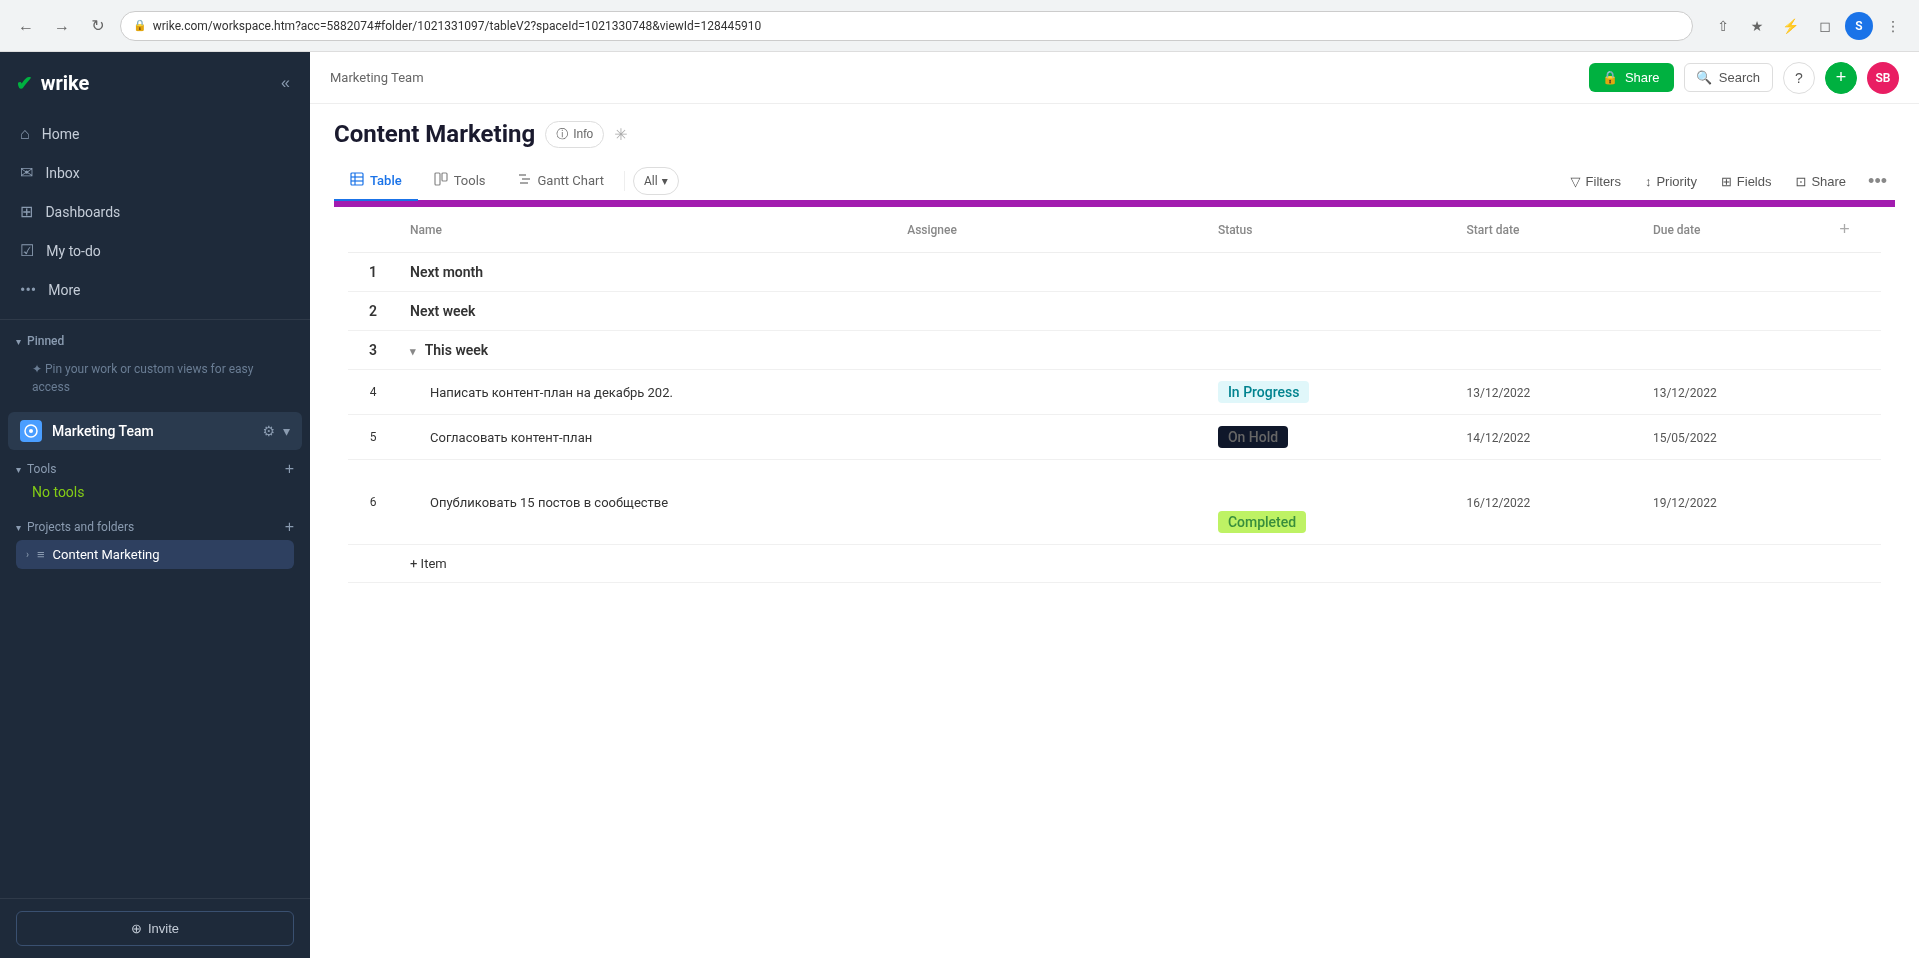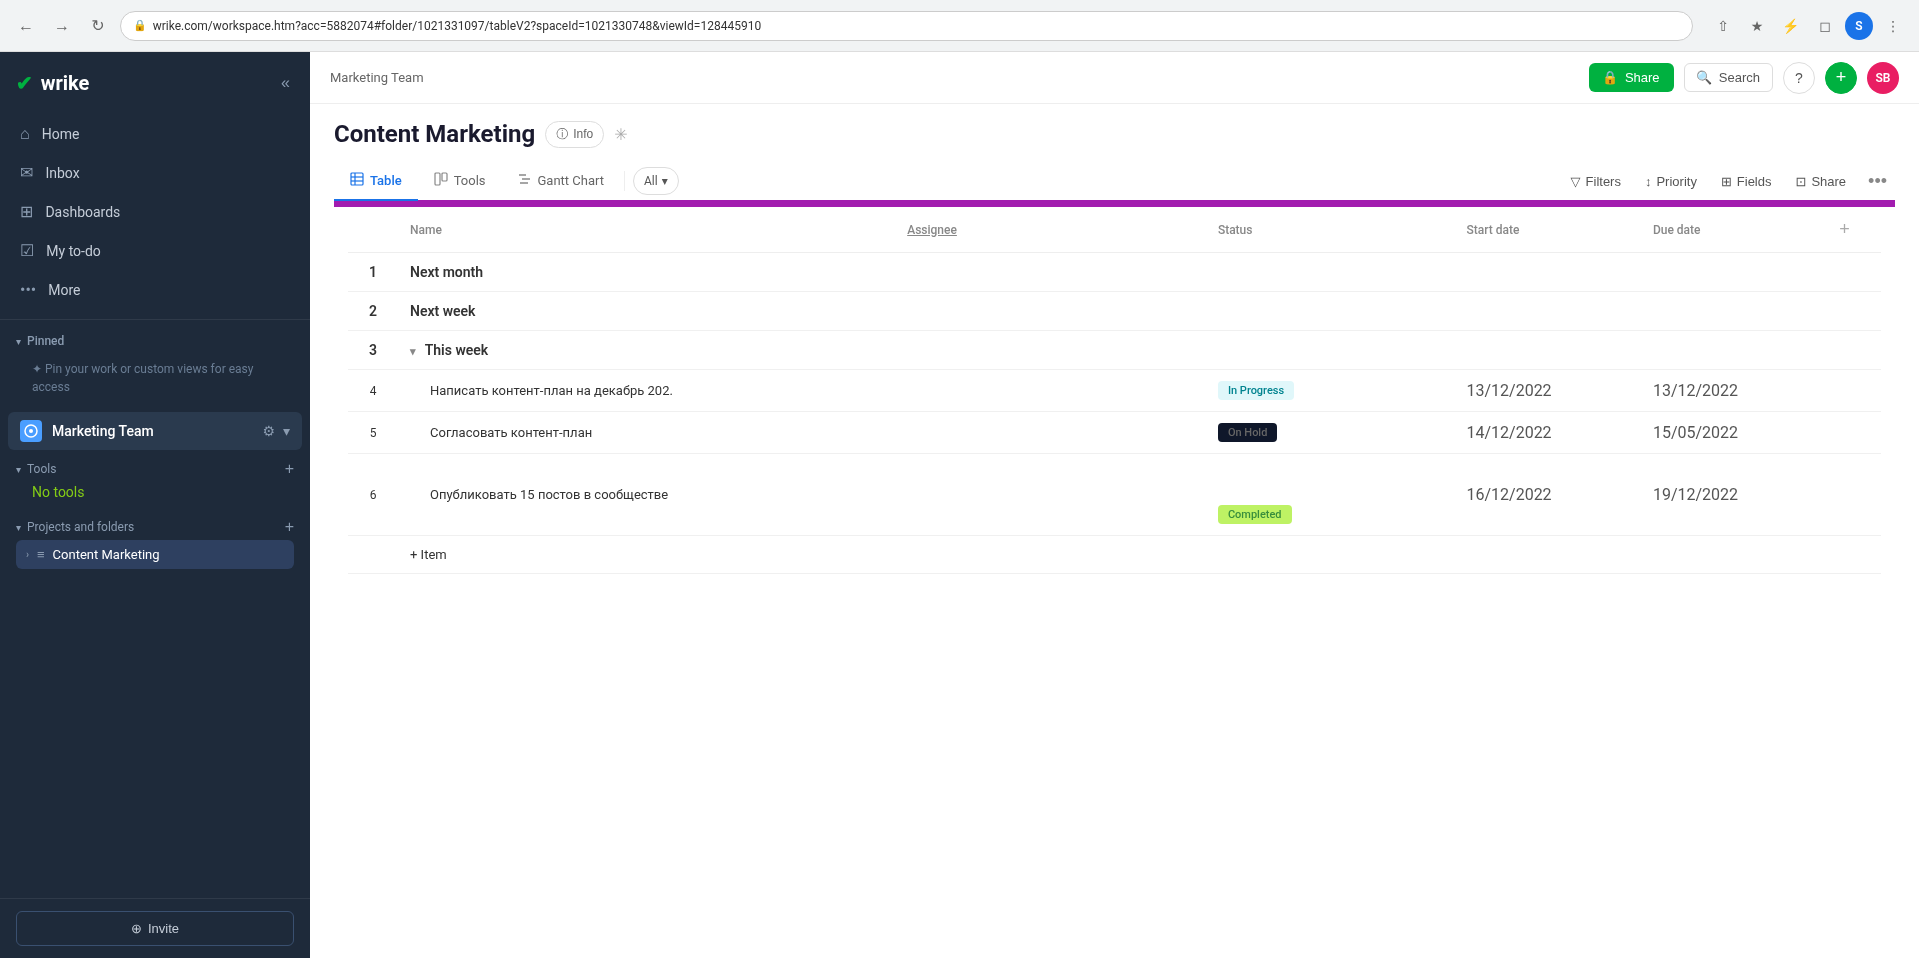--- a/index.html
+++ b/index.html
@@ -469,21 +469,21 @@
       text-align: left;
       padding: 12px 12px;
       color: #888;
       font-weight: 500;
       font-size: 12px;
       border-bottom: 1px solid #eee;
       white-space: nowrap;
     }
     .data-table thead th:first-child { width: 50px; }
     .data-table thead th.name-col { min-width: 320px; }
-    .data-table thead th.assignee-col { min-width: 200px; text-decoration: underline; }
+    .data-table thead th.assignee-col { min-width: 200px; }
     .data-table thead th.status-col { min-width: 160px; }
     .data-table thead th.date-col { min-width: 120px; }
     .add-col-btn {
       background: none;
       border: none;
       color: #aaa;
       cursor: pointer;
       font-size: 18px;
       padding: 0;
     }
@@ -514,29 +514,29 @@
       color: #333;
     }
     .task-name.indented {
       padding-left: 20px;
     }
 
     .status-badge {
       display: inline-block;
       padding: 3px 10px;
       border-radius: 4px;
-      font-size: 11px;
+      font-size: 14px;
       font-weight: 500;
       white-space: nowrap;
     }
     .status-in-progress { background: #e0f7fa; color: #00838f; }
     .status-on-hold { background: #0f172a; color: #666; }
     .status-completed { background: #bef264; color: #388e3c; margin-top: 40px; }
 
-    .date-val { color: #555; font-size: 16px; }
+    .date-val { color: #555; font-size: 12px; }
 
     .add-item-row td {
       color: #888;
       font-size: 13px;
       cursor: pointer;
       padding: 12px 12px;
     }
 
     
     .sidebar::-webkit-scrollbar { width: 4px; }

